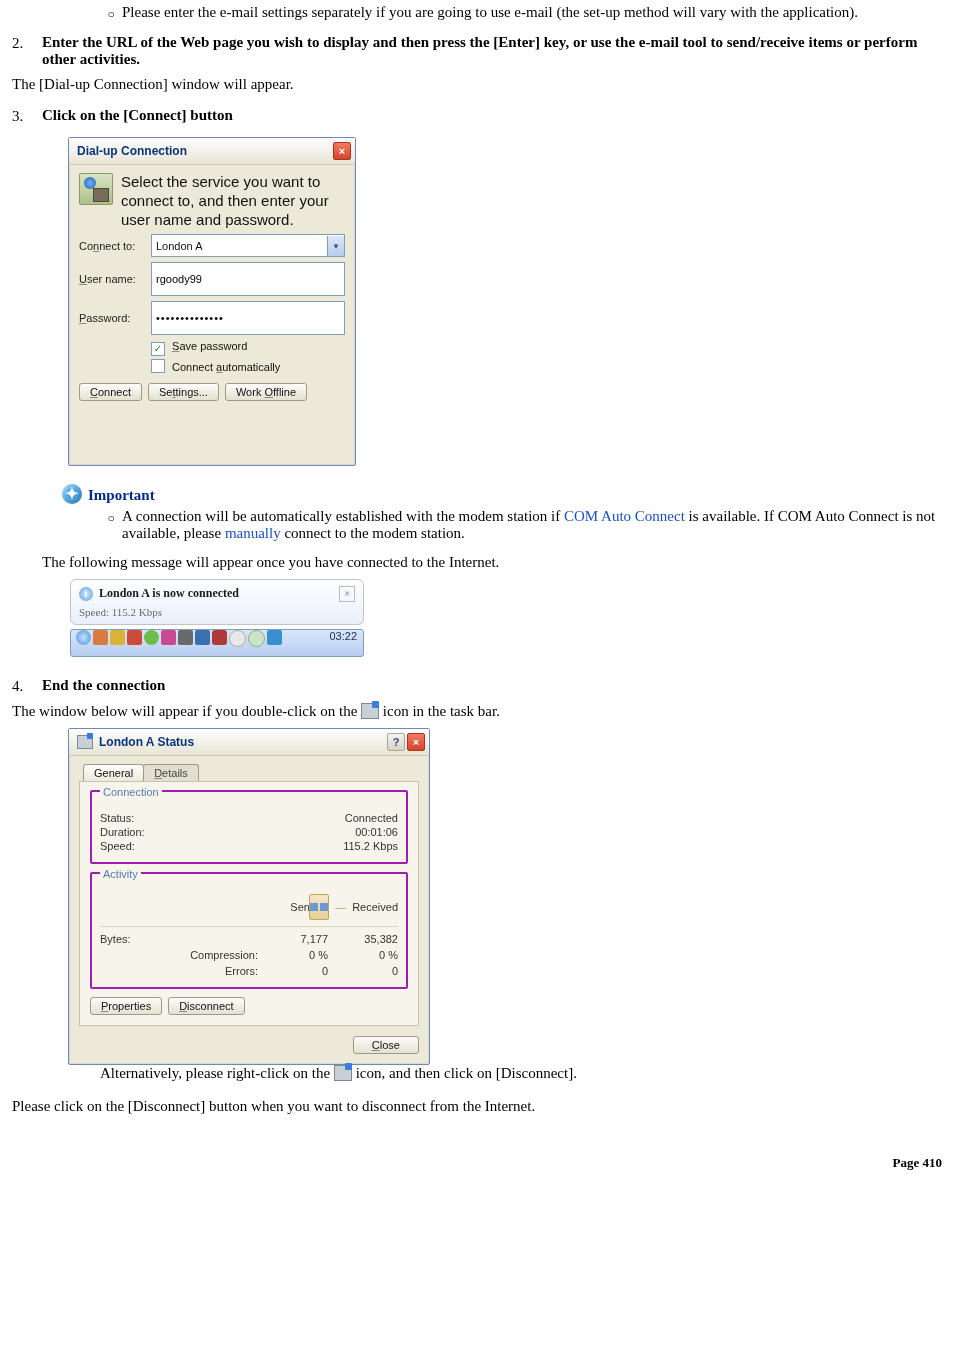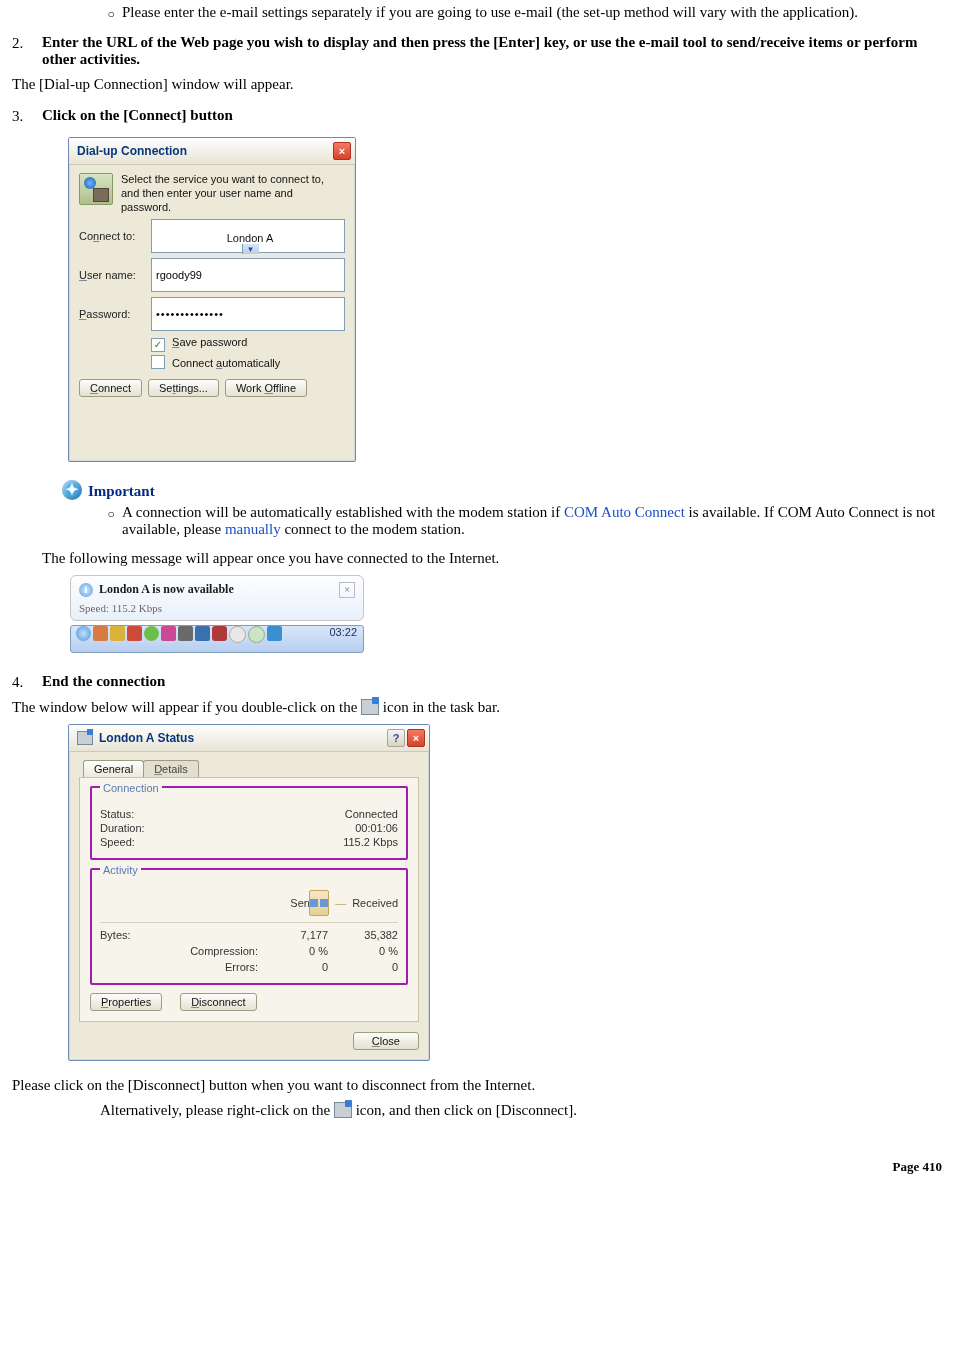--- a/index.html
+++ b/index.html
@@ -68,21 +68,21 @@
   }
   .wininput {
     font: 11px Tahoma, Arial, sans-serif;
     background: #fff;
     border: 1px solid #7f9db9;
     padding: 8px 4px;
     height: 16px;
   }
   .winselect {
     background:#fff; border:1px solid #7f9db9; display:flex; align-items:center;
-    height:20px; padding: 12px 0 0 4px; flex-direction: column;
+    height:20px; padding: 1px 0 0 4px;
   }
   .winselect .sel-arrow {
     width:16px; height:100%; background:linear-gradient(#dce6f6,#b8cdee);
     border-left:1px solid #7f9db9; display:flex; align-items:center; justify-content:center;
     color:#2a4f9a; font-size:9px;
   }
   .chk { width:12px; height:12px; border:1px solid #7f9db9; background:#fff; display:inline-flex;
          align-items:center; justify-content:center; font-size:10px; color:#2a7a2a; margin-right:4px;
          vertical-align:-2px; }
 
@@ -183,21 +183,21 @@
         <span>Dial-up Connection</span>
         <span class="spacer"></span>
         <span class="tb-btn tb-close">×</span>
       </div>
       <div class="dlg-body">
         <div style="display:flex; align-items:flex-start; gap:8px;">
           <div style="width:32px;height:30px;background:linear-gradient(#d9e4c4,#aebf88);border:1px solid #8a9a64;border-radius:2px;position:relative;">
             <div style="position:absolute;left:4px;top:3px;width:12px;height:12px;border-radius:50%;background:radial-gradient(#6fb6ff,#1c5aa8);"></div>
             <div style="position:absolute;right:3px;bottom:2px;width:14px;height:12px;background:#7a6c5a;border:1px solid #4f4538;"></div>
           </div>
-          <div style="flex:1; font-size:11px; line-height:1.25;">Select the service you want to connect to, and then enter your user name and password.</div>
+          <div style="flex:1; font-size:15px; line-height:1.25;">Select the service you want to connect to, and then enter your user name and password.</div>
         </div>
 
         <div class="field-row">
           <div class="field-label">Co<span class="underline-key">n</span>nect to:</div>
           <div class="winselect" style="flex:1;">
             <span style="flex:1;">London A</span>
             <span class="sel-arrow">▾</span>
           </div>
         </div>
 
@@ -244,21 +244,21 @@
         </div>
       </div>
     </div>
 
     <div style="margin:12px 0 0 30px; font-size:15px;">The following message will appear once you have connected to the Internet.</div>
 
     <div class="balloon-shot">
       <div class="balloon">
         <div class="balloon-title">
           <span style="width:14px;height:14px;border-radius:50%;background:radial-gradient(#cfe8ff,#5a9fe0);color:#fff;display:inline-flex;align-items:center;justify-content:center;font-size:10px;margin-right:6px;">i</span>
-          <span>London A is now available</span>
+          <span>London A is now connected</span>
           <span class="balloon-x">×</span>
         </div>
         <div class="balloon-sub">Speed: 115.2 Kbps</div>
       </div>
       <div class="taskbar">
         <span class="tray-ico" style="border-radius:50%;background:radial-gradient(#bfe2ff,#4a90d9);"></span>
         <span class="tray-ico" style="background:#d77b42;"></span>
         <span class="tray-ico" style="background:#d9b23a;"></span>
         <span class="tray-ico" style="background:#cc4a3a;"></span>
         <span class="tray-ico" style="border-radius:50%;background:#6bbf4a;"></span>
@@ -343,33 +343,33 @@
               <div>Compression:</div>
               <div>0 %</div>
               <div>0 %</div>
 
               <div>Errors:</div>
               <div>0</div>
               <div>0</div>
             </div>
           </div>
 
-          <div style="display:flex; gap:18px;">
+          <div style="display:flex; gap:6px;">
             <button class="winbtn"><span class="underline-key">P</span>roperties</button>
             <button class="winbtn"><span class="underline-key">D</span>isconnect</button>
           </div>
         </div>
 
         <div style="display:flex; justify-content:flex-end; margin-top:10px;">
           <button class="winbtn" style="padding-left:18px;padding-right:18px;"><span class="underline-key">C</span>lose</button>
         </div>
       </div>
     </div>
 
-    <div class="sub-indent para" style="margin-top:16px;">Please click on the [Disconnect] button when you want to disconnect from the Internet.</div>
     <div class="sub-indent">
       <span>Alternatively, please right-click on the </span><span class="inline-icon"></span><span> icon, and then click on [Disconnect].</span>
     </div>
+    <div class="sub-indent para" style="margin-top:16px;">Please click on the [Disconnect] button when you want to disconnect from the Internet.</div>
   </li>
 
 </ol>
 
 <div class="page-num">Page 410</div>
 
 </body></html>

